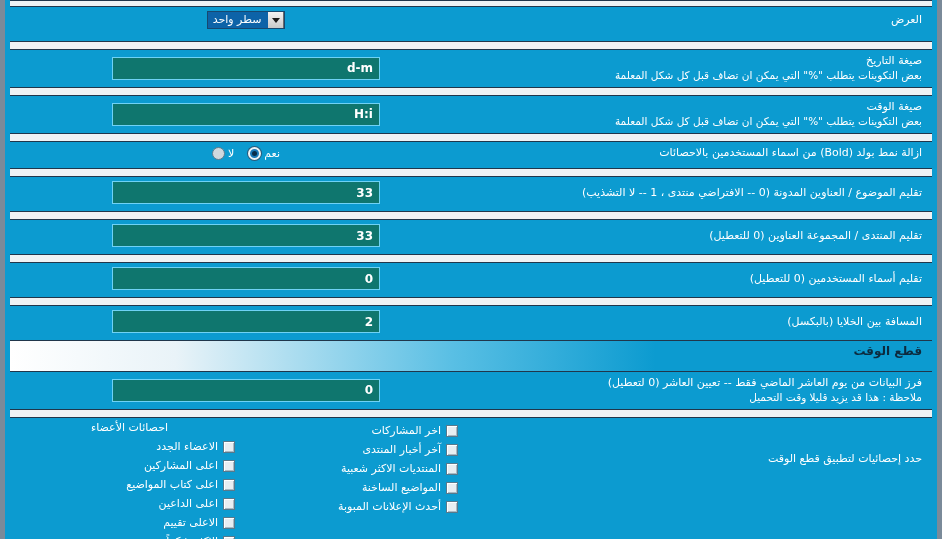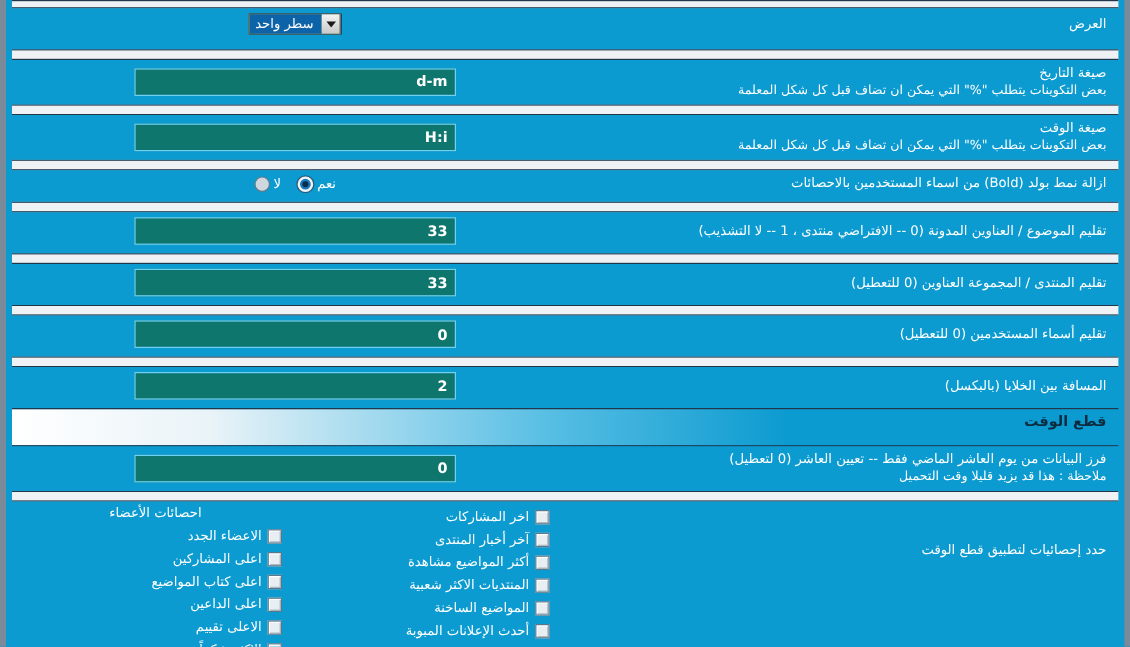--- a/index.html
+++ b/index.html
@@ -107,21 +107,21 @@
   .txtbox.num {
     text-align: right;
   }
 
   
   .selectbox {
     display: inline-flex;
     flex-direction: row-reverse;
     align-items: stretch;
     height: 18px;
-    background: #fde047;
+    background: #b91c1c;
     border: 1px solid #17486f;
     box-shadow: inset 0 0 0 1px #1b7cc4;
     box-sizing: border-box;
   }
   .selectbox .sel-text {
     color: #ffffff;
     font-size: 11px;
     line-height: 16px;
     padding: 0 7px 0 5px;
     white-space: nowrap;
@@ -418,24 +418,20 @@
             <label class="cb-item">
               <span class="cb-box"></span>
               <span class="cb-text">اخر المشاركات</span>
             </label>
             <label class="cb-item">
               <span class="cb-box"></span>
               <span class="cb-text">آخر أخبار المنتدى</span>
             </label>
             <label class="cb-item">
               <span class="cb-box"></span>
-              <span class="cb-text">أكثر المواضيع مشاهدة</span>
-            </label>
-            <label class="cb-item">
-              <span class="cb-box"></span>
               <span class="cb-text">المنتديات الاكثر شعبية</span>
             </label>
             <label class="cb-item">
               <span class="cb-box"></span>
               <span class="cb-text">المواضيع الساخنة</span>
             </label>
             <label class="cb-item">
               <span class="cb-box"></span>
               <span class="cb-text">أحدث الإعلانات المبوبة</span>
             </label>

